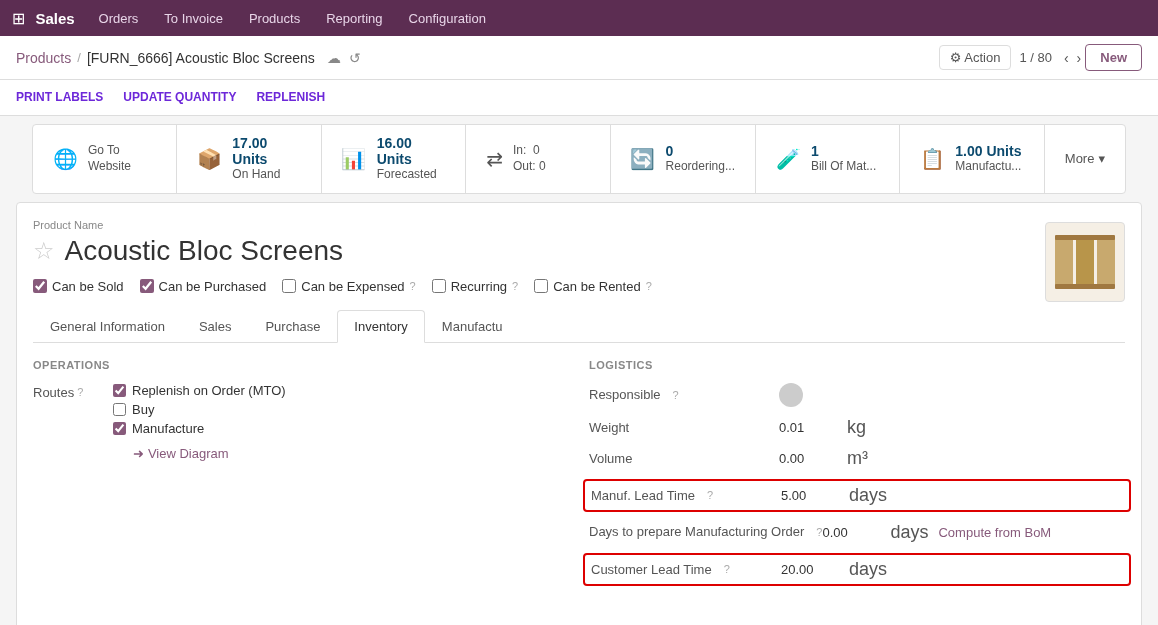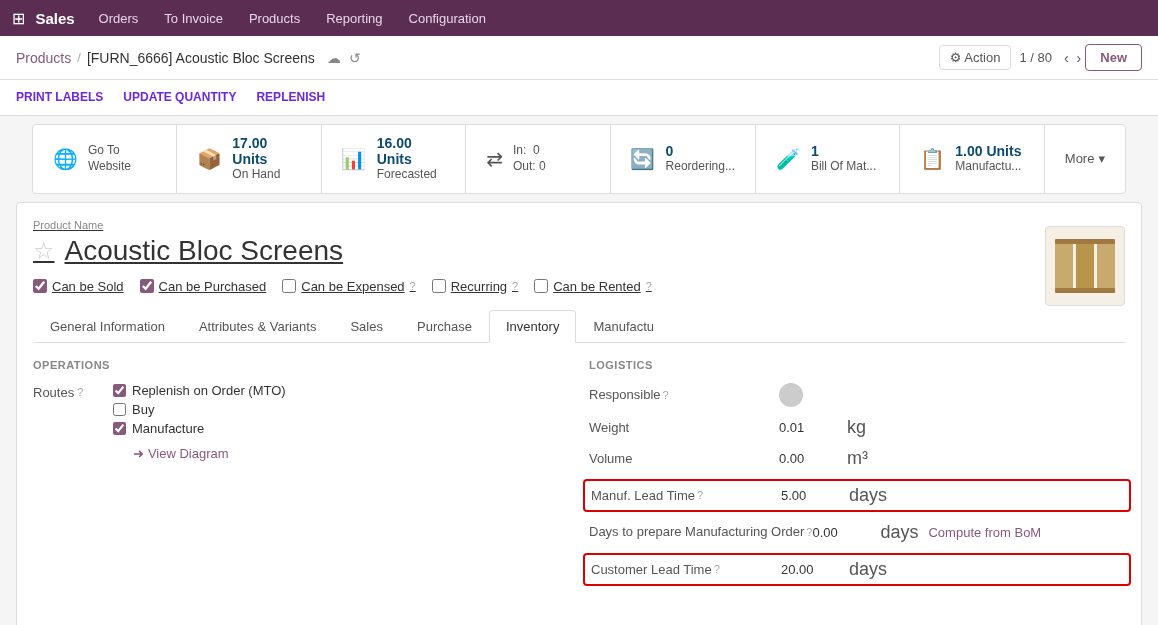--- a/index.html
+++ b/index.html
@@ -84,21 +84,21 @@
     .stat-more { display: flex; align-items: center; gap: 4px; padding: 10px 20px; cursor: pointer; color: #555; white-space: nowrap; }
 
     
     .product-form {
       background: #fff;
       margin: 0 16px 8px 16px;
       border: 1px solid #ddd;
       border-radius: 4px;
       padding: 16px;
     }
-    .product-header { display: flex; align-items: flex-end; justify-content: space-between; text-decoration: underline; }
+    .product-header { display: flex; align-items: center; justify-content: space-between; }
     .product-left { flex: 1; }
     .product-name-label { font-size: 11px; color: #888; margin-bottom: 4px; }
     .product-title { font-size: 28px; color: #333; display: flex; align-items: center; gap: 10px; margin-bottom: 12px; }
     .product-title .star { color: #ccc; font-size: 24px; cursor: pointer; }
     .product-thumbnail {
       width: 80px; height: 80px; border: 1px solid #ddd; border-radius: 4px;
       background: #f5efe5; display: flex; align-items: center; justify-content: center;
       font-size: 11px; color: #aaa; overflow: hidden;
     }
     .product-thumbnail svg { width: 70px; height: 70px; }
@@ -142,21 +142,21 @@
       display: flex; align-items: center; margin-bottom: 10px;
       border: none;
     }
     .logistics-row.highlighted {
       border: 2px solid #d00;
       border-radius: 4px;
       padding: 4px 6px;
       margin-left: -6px;
       margin-right: -6px;
     }
-    .logistics-label { font-size: 13px; color: #555; min-width: 190px; display: flex; align-items: center; gap: 2px; }
+    .logistics-label { font-size: 13px; color: #555; min-width: 190px; display: flex; align-items: center; gap: 12px; }
     .logistics-value { font-size: 13px; color: #333; min-width: 60px; }
     .logistics-unit { font-size: 18px; color: #555; margin-left: 8px; }
     .logistics-action { color: #875a7b; font-size: 13px; cursor: pointer; margin-left: 10px; }
 
     .responsible-avatar {
       width: 24px; height: 24px; border-radius: 50%; background: #ccc; display: inline-block;
     }
 
     .content-section { padding: 0; }
   </style>
@@ -293,21 +293,20 @@
         <rect x="26" y="10" width="18" height="50" fill="#b8954a" rx="2"></rect>
         <rect x="47" y="10" width="18" height="50" fill="#c8a96e" rx="2"></rect>
         <rect x="5" y="8" width="60" height="5" fill="#a07840" rx="1"></rect>
         <rect x="5" y="57" width="60" height="5" fill="#a07840" rx="1"></rect>
       </svg>
     </div>
   </div>
 
   <div class="tabs">
     <div class="tab">General Information</div>
-    <div class="tab">Attributes &amp; Variants</div>
     <div class="tab">Sales</div>
     <div class="tab">Purchase</div>
     <div class="tab active">Inventory</div>
     <div class="tab">Manufactu</div>
   </div>
 
   <div class="tab-content">
 
     <div class="content-section">
       <div class="section-title">OPERATIONS</div>

